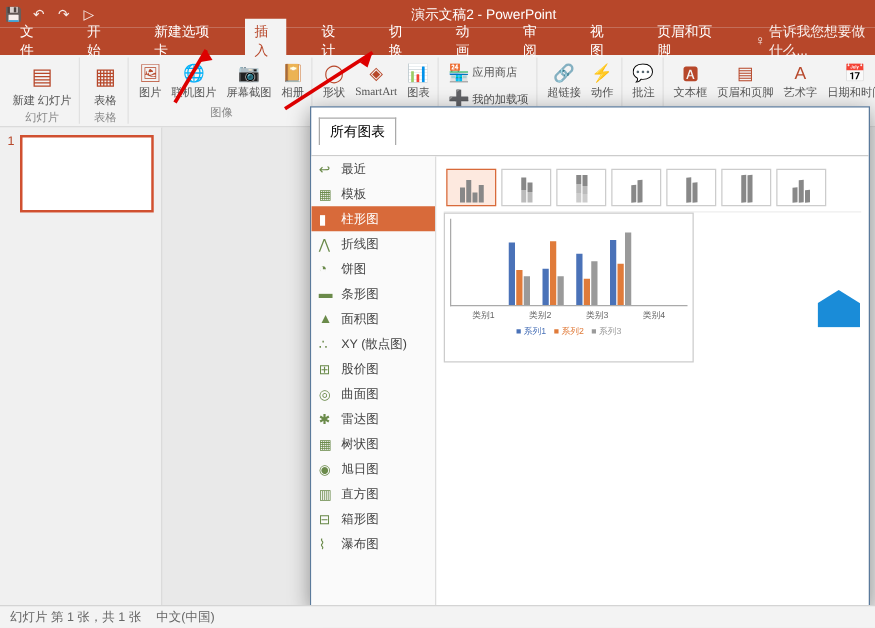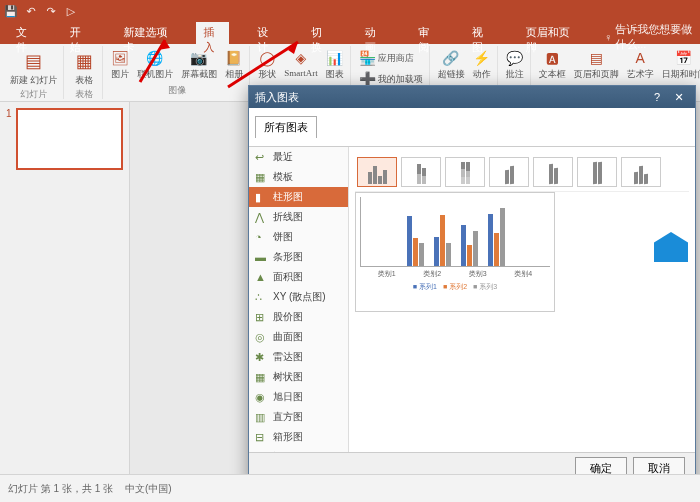--- a/index.html
+++ b/index.html
@@ -5,21 +5,21 @@
 * { margin: 0; padding: 0; box-sizing: border-box; font-family: "Microsoft YaHei", sans-serif; }
 body { width: 700px; height: 502px; background: #e6e6e6; overflow: hidden; position: relative; font-size: 11px; }
 
 
 .titlebar { height: 22px; background: #b7472a; display: flex; align-items: center; padding: 0 4px; color: #fff; }
 .titlebar .qat { display: flex; gap: 6px; align-items: center; }
 .titlebar .qat span { width: 14px; height: 14px; display: inline-flex; align-items: center; justify-content: center; opacity: 0.9; }
 .titlebar .title { flex: 1; text-align: center; font-size: 11px; }
 
 
-.tabs { height: 22px; background: #b7472a; display: flex; align-items: flex-start; padding-left: 8px; gap: 20px; color: #fff; font-size: 11px; }
+.tabs { height: 22px; background: #b7472a; display: flex; align-items: center; padding-left: 8px; gap: 20px; color: #fff; font-size: 11px; }
 .tabs .tab { padding: 3px 8px; cursor: pointer; }
 .tabs .tab.active { background: #f3f3f3; color: #b7472a; }
 .tabs .tell { margin-left: 6px; opacity: 0.9; display: flex; align-items: center; gap: 3px; }
 
 
 .ribbon { height: 58px; background: #f3f3f3; border-bottom: 1px solid #d4d4d4; display: flex; padding: 2px 4px; gap: 2px; font-size: 10px; color: #555; }
 .group { display: flex; flex-direction: column; align-items: center; justify-content: space-between; padding: 2px 4px; border-right: 1px solid #e1e1e1; }
 .group .row { display: flex; gap: 4px; align-items: flex-start; }
 .gbtn { display: flex; flex-direction: column; align-items: center; gap: 1px; padding: 1px 2px; cursor: pointer; }
 .gbtn .ic { width: 18px; height: 18px; display: flex; align-items: center; justify-content: center; font-size: 14px; color: #b7472a; }
@@ -62,38 +62,39 @@
 .preview .bars { height: 70px; display: flex; align-items: flex-end; gap: 10px; justify-content: center; border-left: 1px solid #aaa; border-bottom: 1px solid #aaa; padding: 0 4px; position: relative; }
 .preview .cluster { display: flex; gap: 1px; align-items: flex-end; }
 .preview .cluster .bar { width: 5px; }
 .preview .xlabels { display: flex; justify-content: space-around; font-size: 7px; color: #666; padding: 2px 4px 0; }
 .preview .legend { display: flex; justify-content: center; gap: 6px; font-size: 7px; color: #666; margin-top: 3px; }
 .preview .legend span::before { content: "■ "; }
 .dlg-foot { height: 32px; border-top: 1px solid #ccc; display: flex; align-items: center; justify-content: flex-end; gap: 6px; padding: 0 10px; background: #f0f0f0; }
 .dlg-foot button { padding: 3px 14px; font-size: 11px; border: 1px solid #999; background: #f8f8f8; cursor: pointer; }
 
 
-.status { position: absolute; bottom: 0; left: 0; right: 0; height: 28px; background: #f3f3f3; border-top: 1px solid #d4d4d4; display: flex; align-items: center; padding: 0 8px; font-size: 10px; color: #666; gap: 12px; }
+.status { position: absolute; bottom: 0; left: 0; right: 0; height: 18px; background: #f3f3f3; border-top: 1px solid #d4d4d4; display: flex; align-items: center; padding: 0 8px; font-size: 10px; color: #666; gap: 12px; }
 
 
 .watermark { position: absolute; right: 12px; top: 232px; display: flex; align-items: center; gap: 4px; pointer-events: none; }
 .watermark .logo { width: 34px; height: 30px; background: #1a8cd8; clip-path: polygon(50% 0, 100% 35%, 100% 100%, 0 100%, 0 35%); position: relative; }
 .watermark .txt { font-size: 13px; font-weight: bold; color: #333; line-height: 1.1; }
 .watermark .sub { font-size: 8px; color: #888; letter-spacing: 0.5px; }
 </style>
 </head>
 <body>
 
 <div class="titlebar">
   <div class="qat">
     <span>💾</span>
     <span>↶</span>
     <span>↷</span>
     <span>▷</span>
   </div>
+  <div class="title">演示文稿2 - PowerPoint</div>
 </div>
 
 <div class="tabs">
   <div class="tab">文件</div>
   <div class="tab">开始</div>
   <div class="tab">新建选项卡</div>
   <div class="tab active">插入</div>
   <div class="tab">设计</div>
   <div class="tab">切换</div>
   <div class="tab">动画</div>
@@ -240,27 +241,20 @@
 <svg class="arrow" style="top:32px;left:218px" width="100" height="60">
     <line x1="10" y1="55" x2="80" y2="10" stroke="#d00" stroke-width="3"></line>
     <polygon points="80,10 70,18 76,22" fill="#d00"></polygon>
   </svg>
 <svg class="arrow" style="top:260px;left:400px" width="80" height="120">
     <line x1="60" y1="110" x2="12" y2="10" stroke="#d00" stroke-width="3"></line>
     <polygon points="12,10 14,22 22,16" fill="#d00"></polygon>
   </svg>
 
 <div class="dialog">
-  <div class="dlg-title">
-    <span>插入图表</span>
-    <div class="ctrl">
-      <span>?</span>
-      <span>✕</span>
-    </div>
-  </div>
   <div class="dlg-tab">
     <span>所有图表</span>
   </div>
   <div class="dlg-body">
     <div class="dlg-left" id="catlist">
         <div class="item">
           <span class="ii">↩</span>
           <span>最近</span>
         </div>
         <div class="item">
@@ -389,24 +383,20 @@
             <span>类别4</span>
           </div>
         <div class="legend" id="previewleg">
             <span style="color: rgb(74, 114, 184);">系列1</span>
             <span style="color: rgb(224, 123, 58);">系列2</span>
             <span style="color: rgb(154, 154, 154);">系列3</span>
           </div>
       </div>
     </div>
   </div>
-  <div class="dlg-foot">
-    <button>确定</button>
-    <button>取消</button>
-  </div>
 </div>
 
 <div class="watermark">
   <div class="logo"></div>
 </div>
 
 <div class="status">
   <span>幻灯片 第 1 张，共 1 张</span>
   <span>中文(中国)</span>
 </div>

